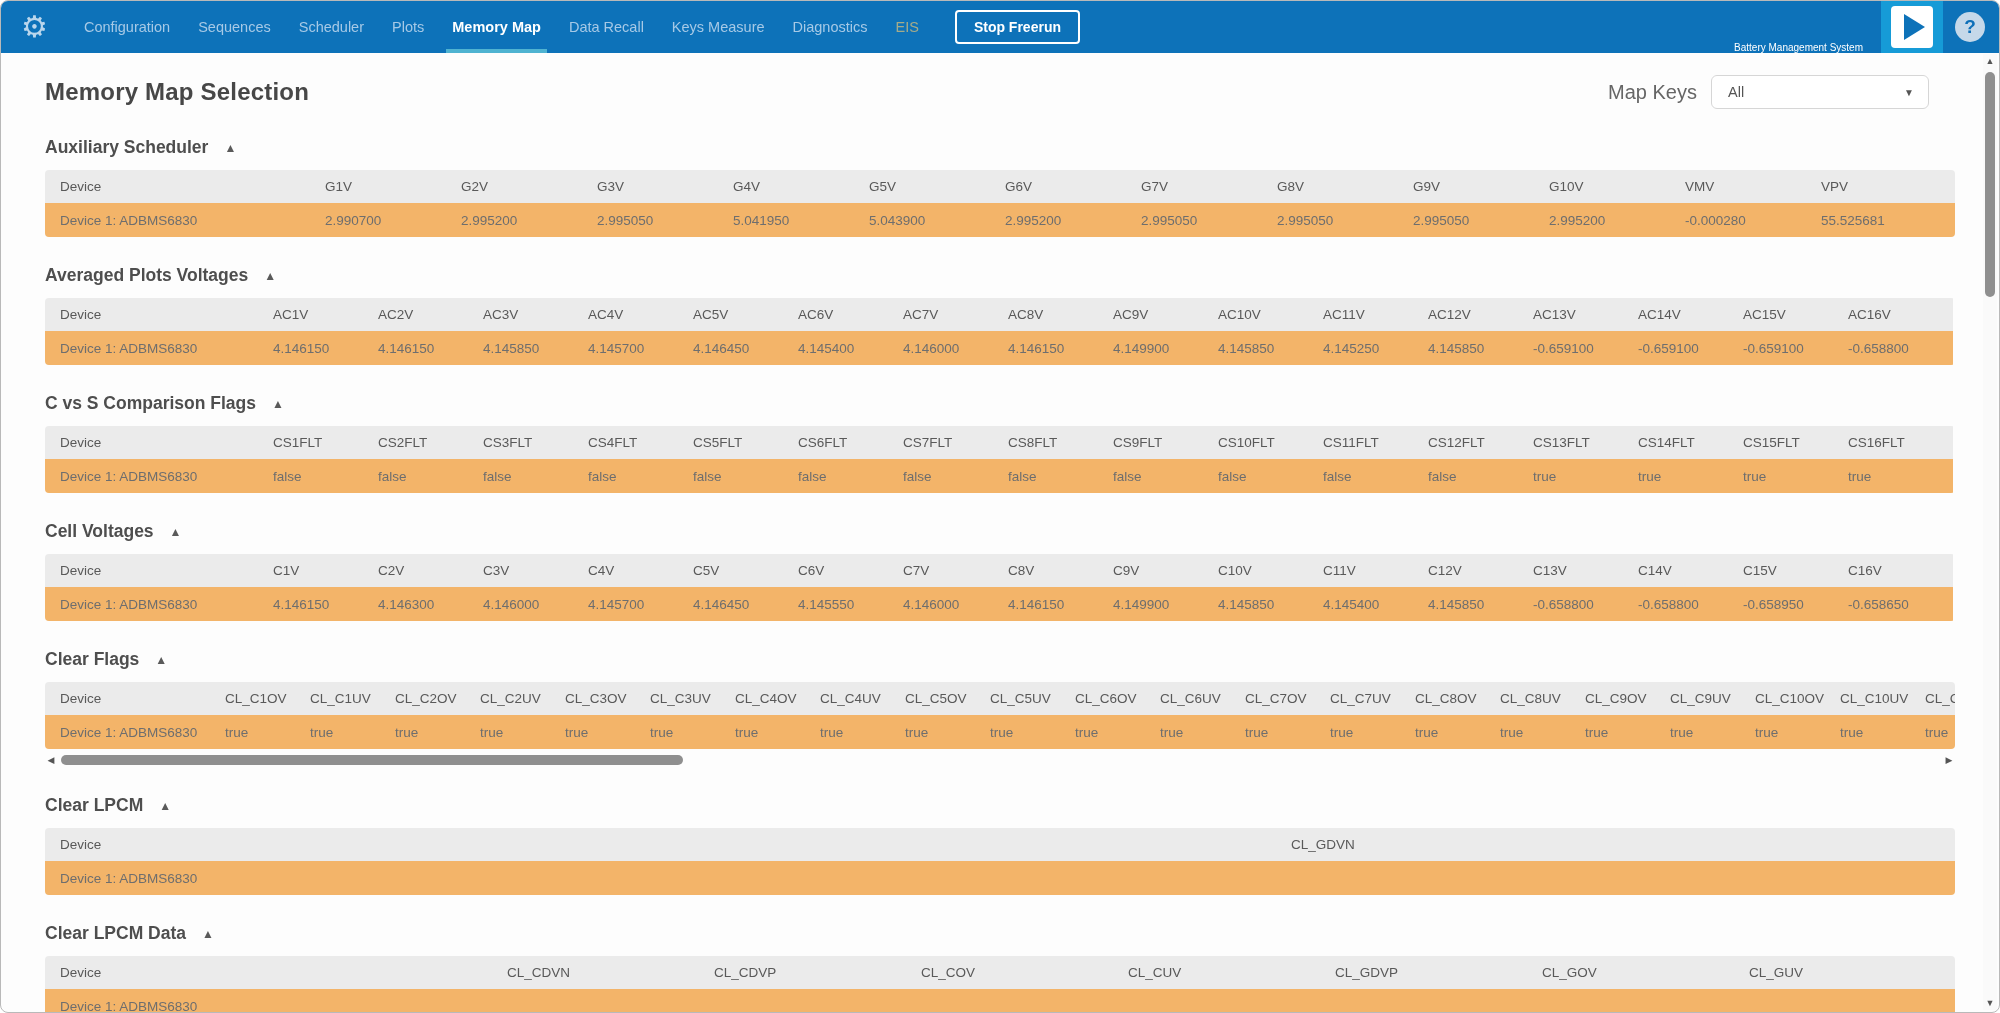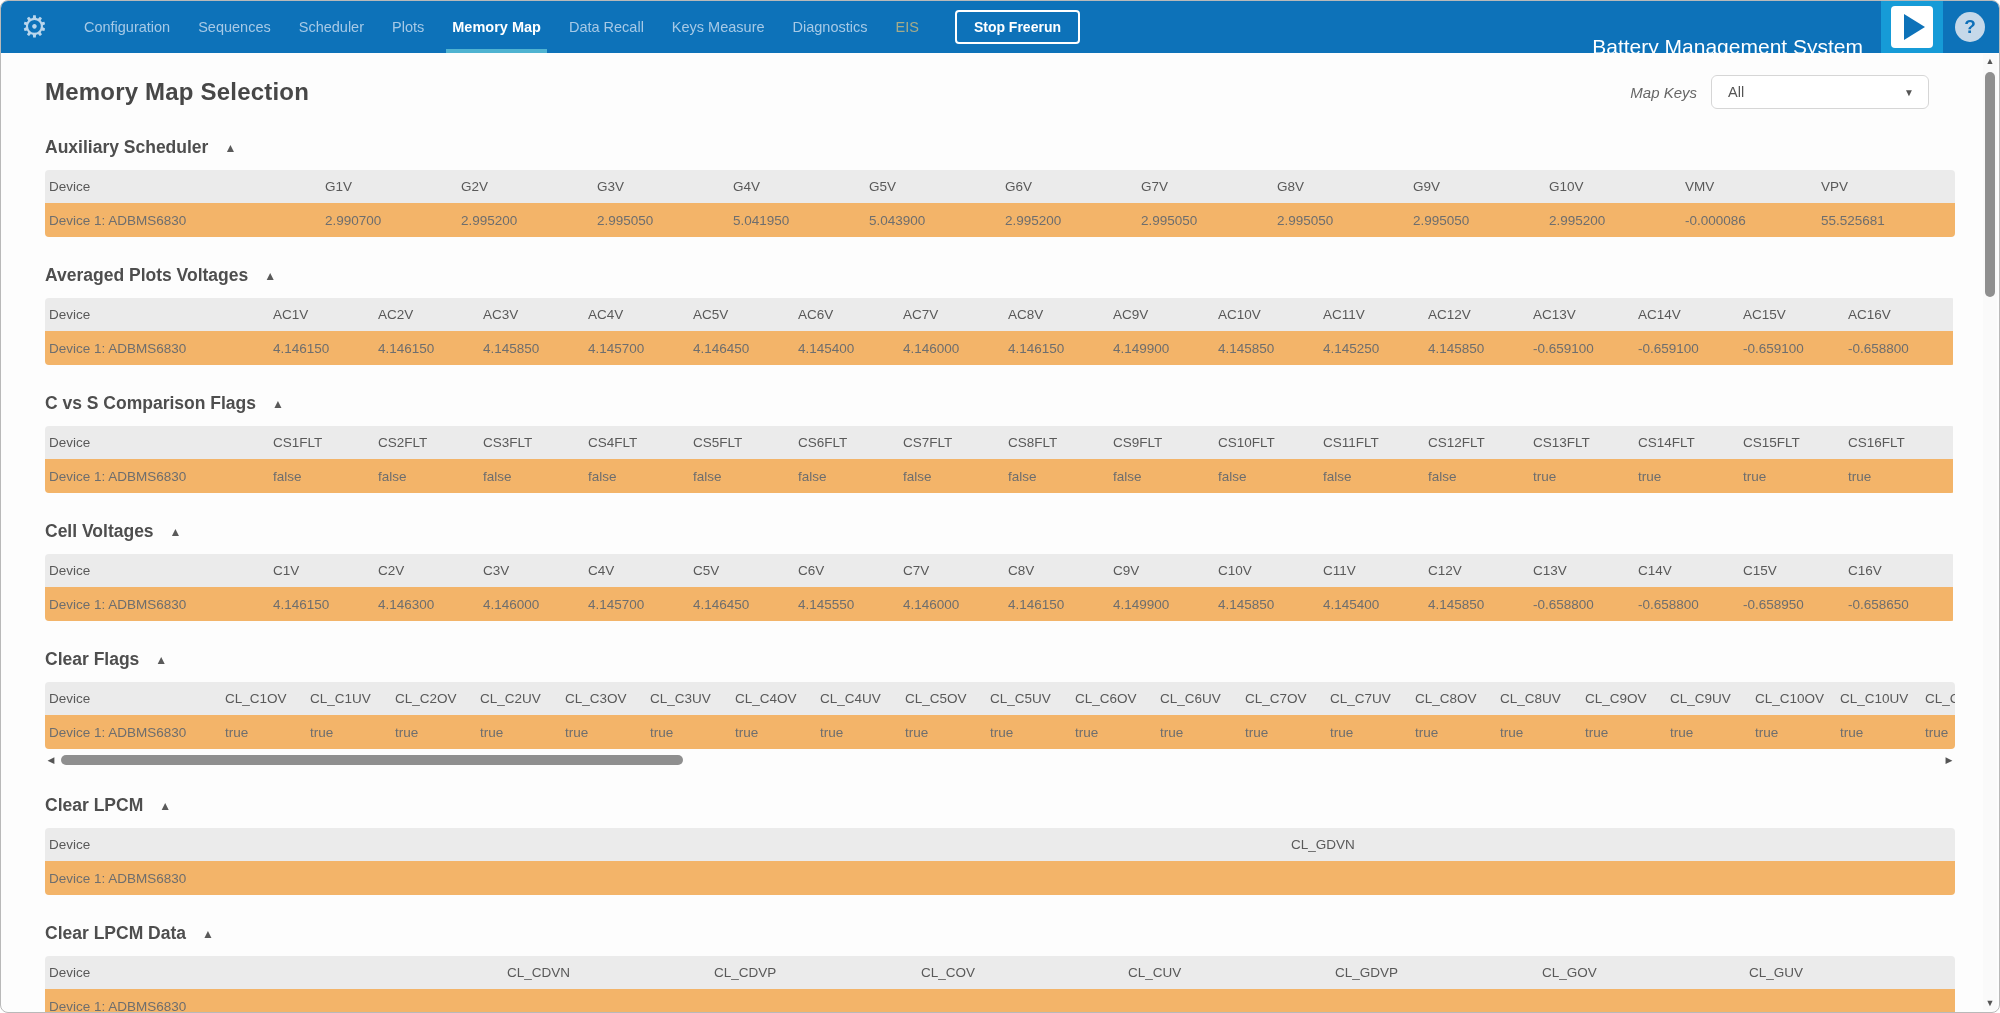--- a/index.html
+++ b/index.html
@@ -23,21 +23,21 @@
   .tab.active .underline {
     position:absolute; left:8px; right:8px; bottom:0; height:4px; background:#4fb3d1;
   }
   .tab.disabled { color:#a4ab8a; }
   .stop-btn {
     margin-left:22px; padding:7px 17px; border:2px solid #ffffff; border-radius:4px;
     background:transparent; color:#ffffff; font-weight:700; font-size:14px; cursor:pointer;
     font-family:"Liberation Sans", sans-serif;
   }
   .nav-spacer { flex:1; }
-  .brand { color:#ffffff; font-size:21px; margin-right:18px; white-space:nowrap;margin-top:40px; }
+  .brand { color:#ffffff; font-size:10px; margin-right:18px; white-space:nowrap;margin-top:40px; }
   .play-box {
     width:62px; height:52px; background:#169bd7; display:flex; align-items:center; justify-content:center; cursor:pointer;
   }
   .play-inner {
     width:42px; height:42px; background:#ffffff; border-radius:4px;
     display:flex; align-items:center; justify-content:center;
   }
   .play-tri {
     width:0; height:0; margin-left:4px;
     border-top:13px solid transparent; border-bottom:13px solid transparent;
@@ -46,39 +46,39 @@
   .help-circle {
     width:30px; height:30px; border-radius:50%; background:#c5d8e9; color:#0d6fb8;
     display:flex; align-items:center; justify-content:center;
     font-size:19px; font-weight:700; margin:0 14px 0 12px; cursor:pointer;
   }
   
   .page { padding:0 44px; }
   .page-head { display:flex; justify-content:space-between; align-items:center; margin:22px 0 6px; }
   .page-title { font-size:24px; color:#474747; font-weight:600; letter-spacing:.2px; }
   .mapkeys { display:flex; align-items:center; gap:14px; margin-right:26px; }
-  .mapkeys-label { font-size:15px; color:#666;font-style:italic; }
+  .mapkeys-label { font-size:20px; color:#666; }
   .select {
     width:218px; height:34px; background:#fff; border:1px solid #d6d6d6; border-radius:6px;
     display:flex; align-items:center; justify-content:space-between;
     padding:0 14px 0 16px; font-size:14.5px; color:#555; cursor:pointer;
   }
   .select .caret { font-size:10px; color:#555; }
   
   .section { margin-top:28px; }
   .sec-head { display:flex; align-items:center; gap:16px; margin-bottom:12px; cursor:pointer; }
   .sec-title { font-size:17.5px; font-weight:600; color:#4e4e4e; }
   .collapse-icon { font-size:12px; color:#5a5a5a; }
   .twrap { overflow:hidden; border-radius:4px; }
   table.grid { border-collapse:collapse; table-layout:fixed; }
   table.grid th {
     background:#ebebeb; color:#595959; font-size:13.5px; font-weight:500;
     text-align:left; height:33px; padding:0 4px 0 0; white-space:nowrap; overflow:hidden;
   }
-  table.grid th.devcol, table.grid td.devcol { padding-left:4px; }
+  table.grid th.devcol, table.grid td.devcol { padding-left:15px; }
   table.grid td {
     background:#f3b469; color:#6e6e6e; font-size:13.5px;
     text-align:left; height:34px; padding:0 4px 0 0; white-space:nowrap; overflow:hidden;
   }
   
   .hscroll { display:flex; align-items:center; height:15px; margin-top:3px; }
   .hs-arrow { font-size:9px; color:#555; width:12px; flex:0 0 auto; text-align:center; cursor:pointer; }
   .hs-track { position:relative; flex:1; height:12px; }
   .hs-thumb { position:absolute; left:4px; top:1px; width:33%; height:10px; background:#8f8f8f; border-radius:5px; cursor:pointer; }
   
@@ -195,21 +195,21 @@
                   <td>2.990700</td>
                   <td>2.995200</td>
                   <td>2.995050</td>
                   <td>5.041950</td>
                   <td>5.043900</td>
                   <td>2.995200</td>
                   <td>2.995050</td>
                   <td>2.995050</td>
                   <td>2.995050</td>
                   <td>2.995200</td>
-                  <td>-0.000086</td>
+                  <td>-0.000280</td>
                   <td>55.525681</td>
                 </tr>
               </tbody>
             </table>
           </div>
         </div>
         <div class="section">
           <div class="sec-head">
             <span class="sec-title">Averaged Plots Voltages</span>
             <span class="collapse-icon">▲</span>

